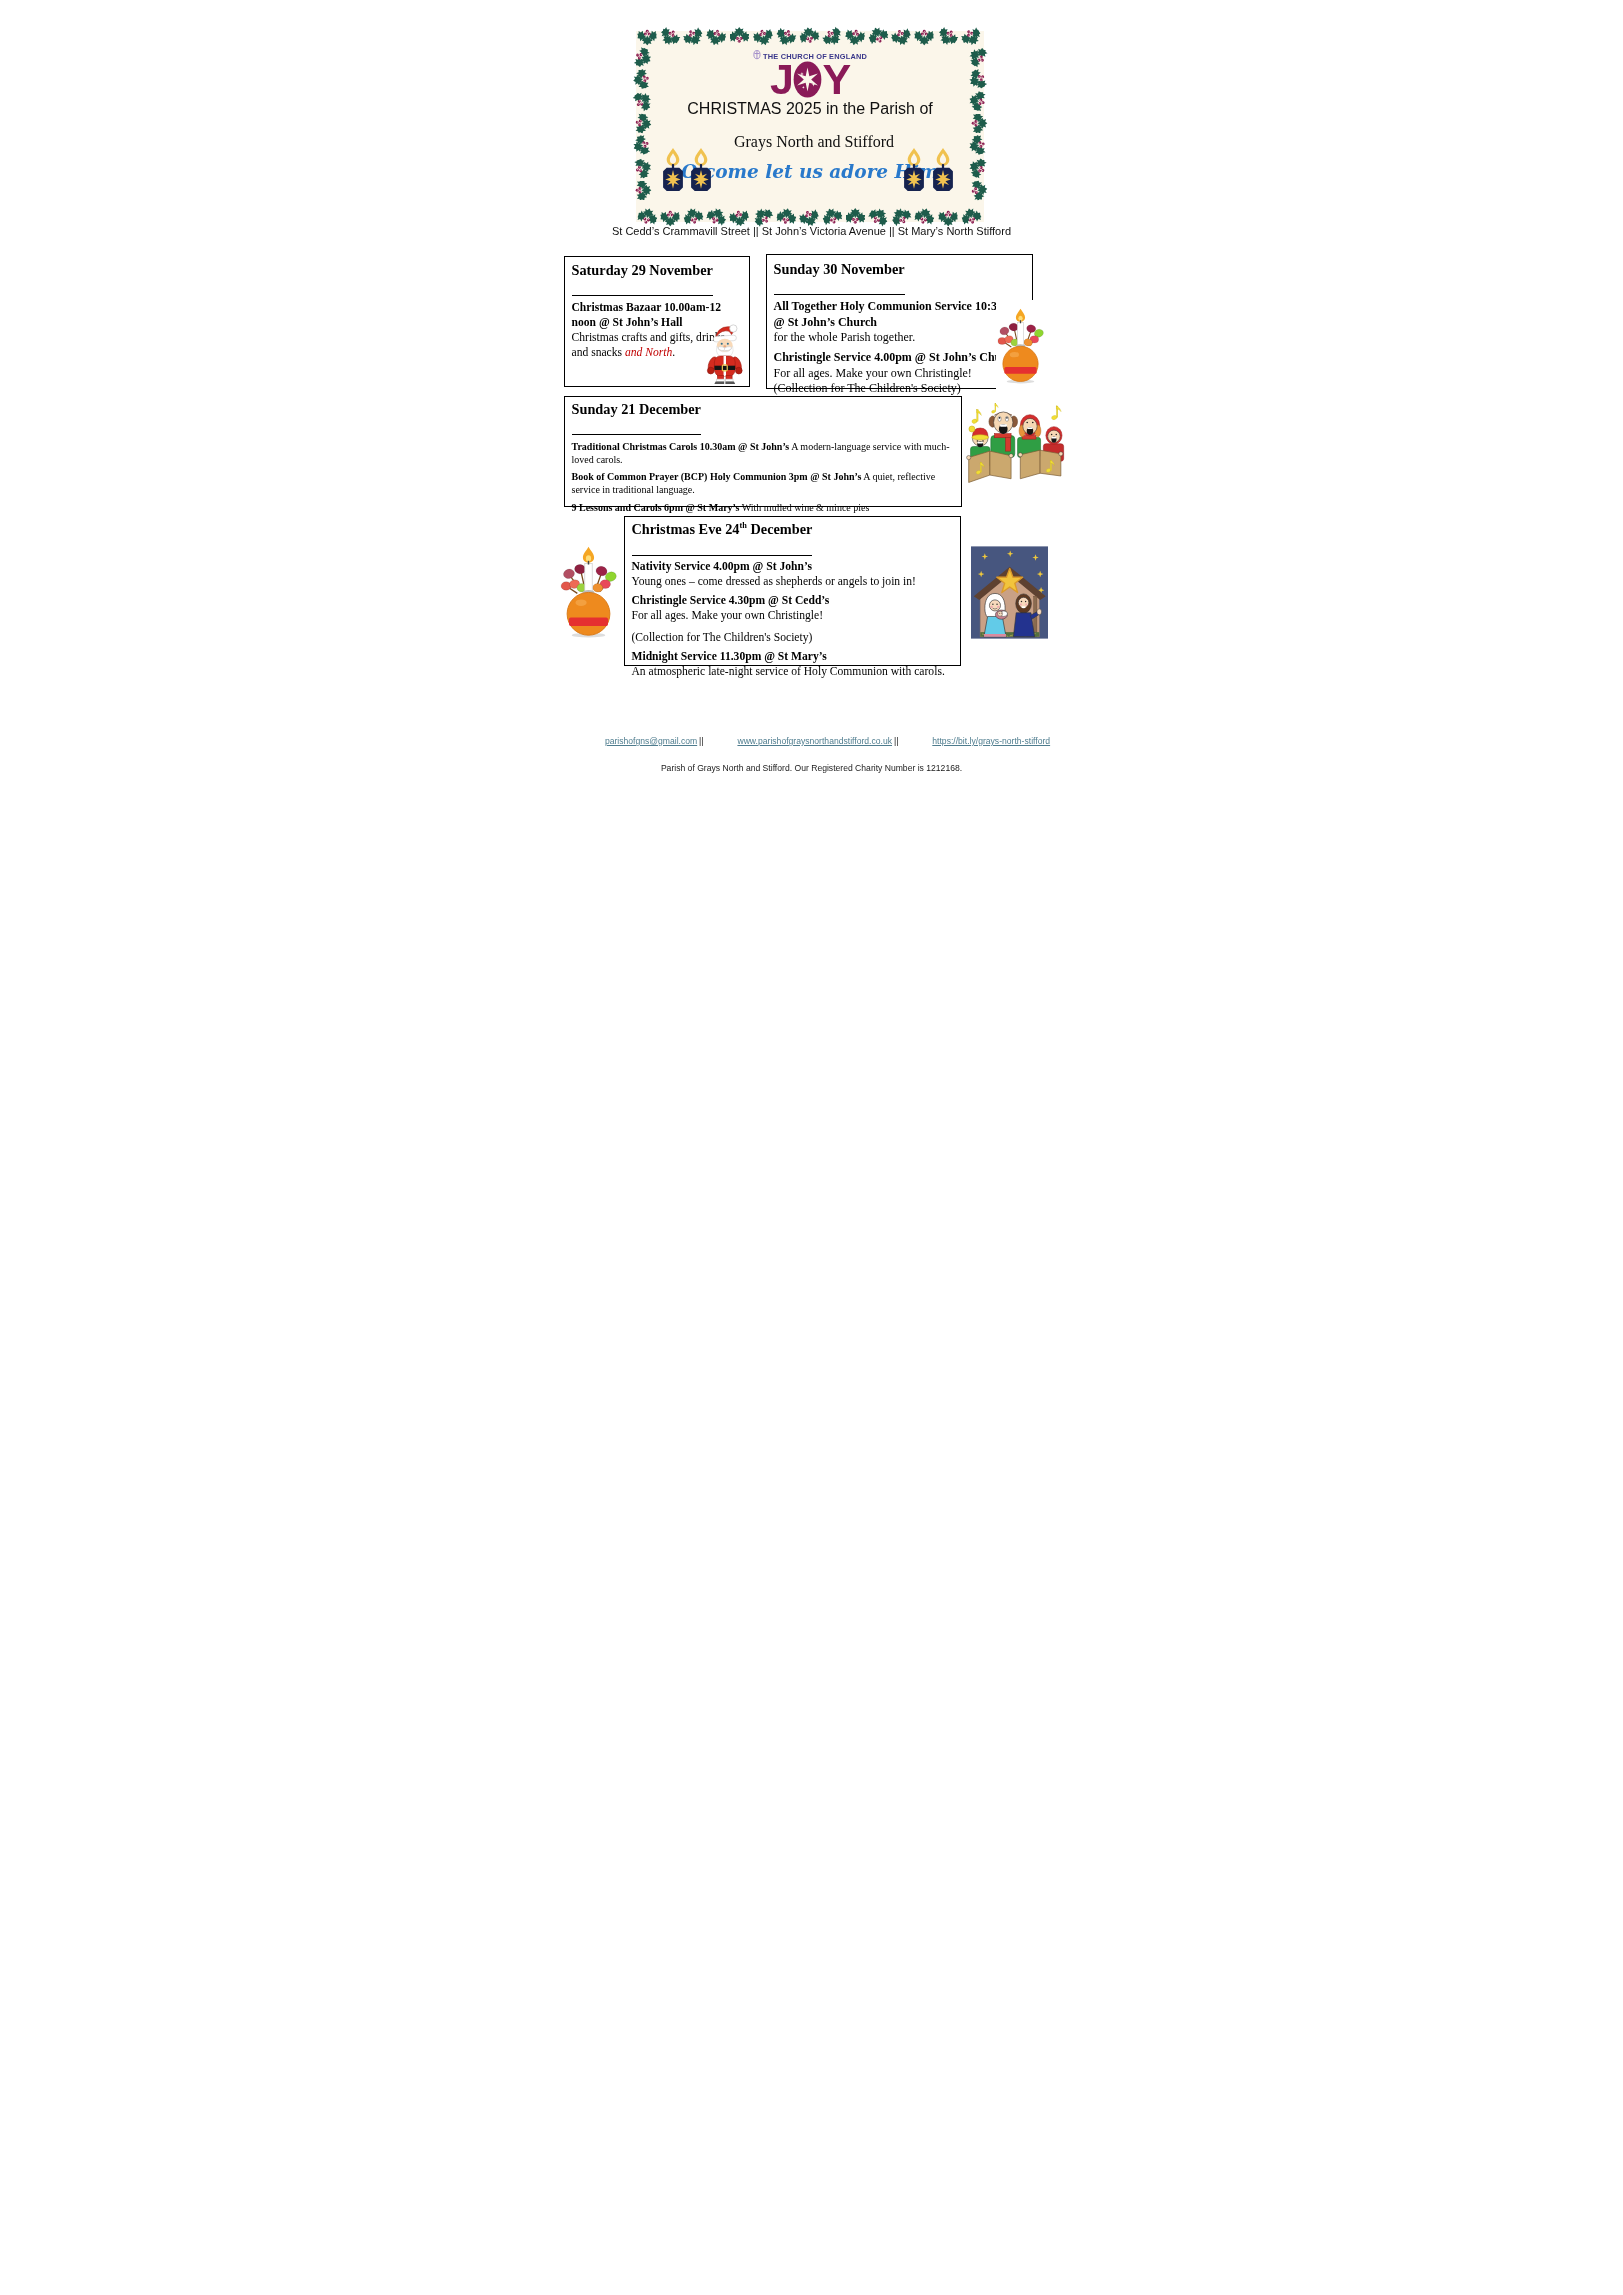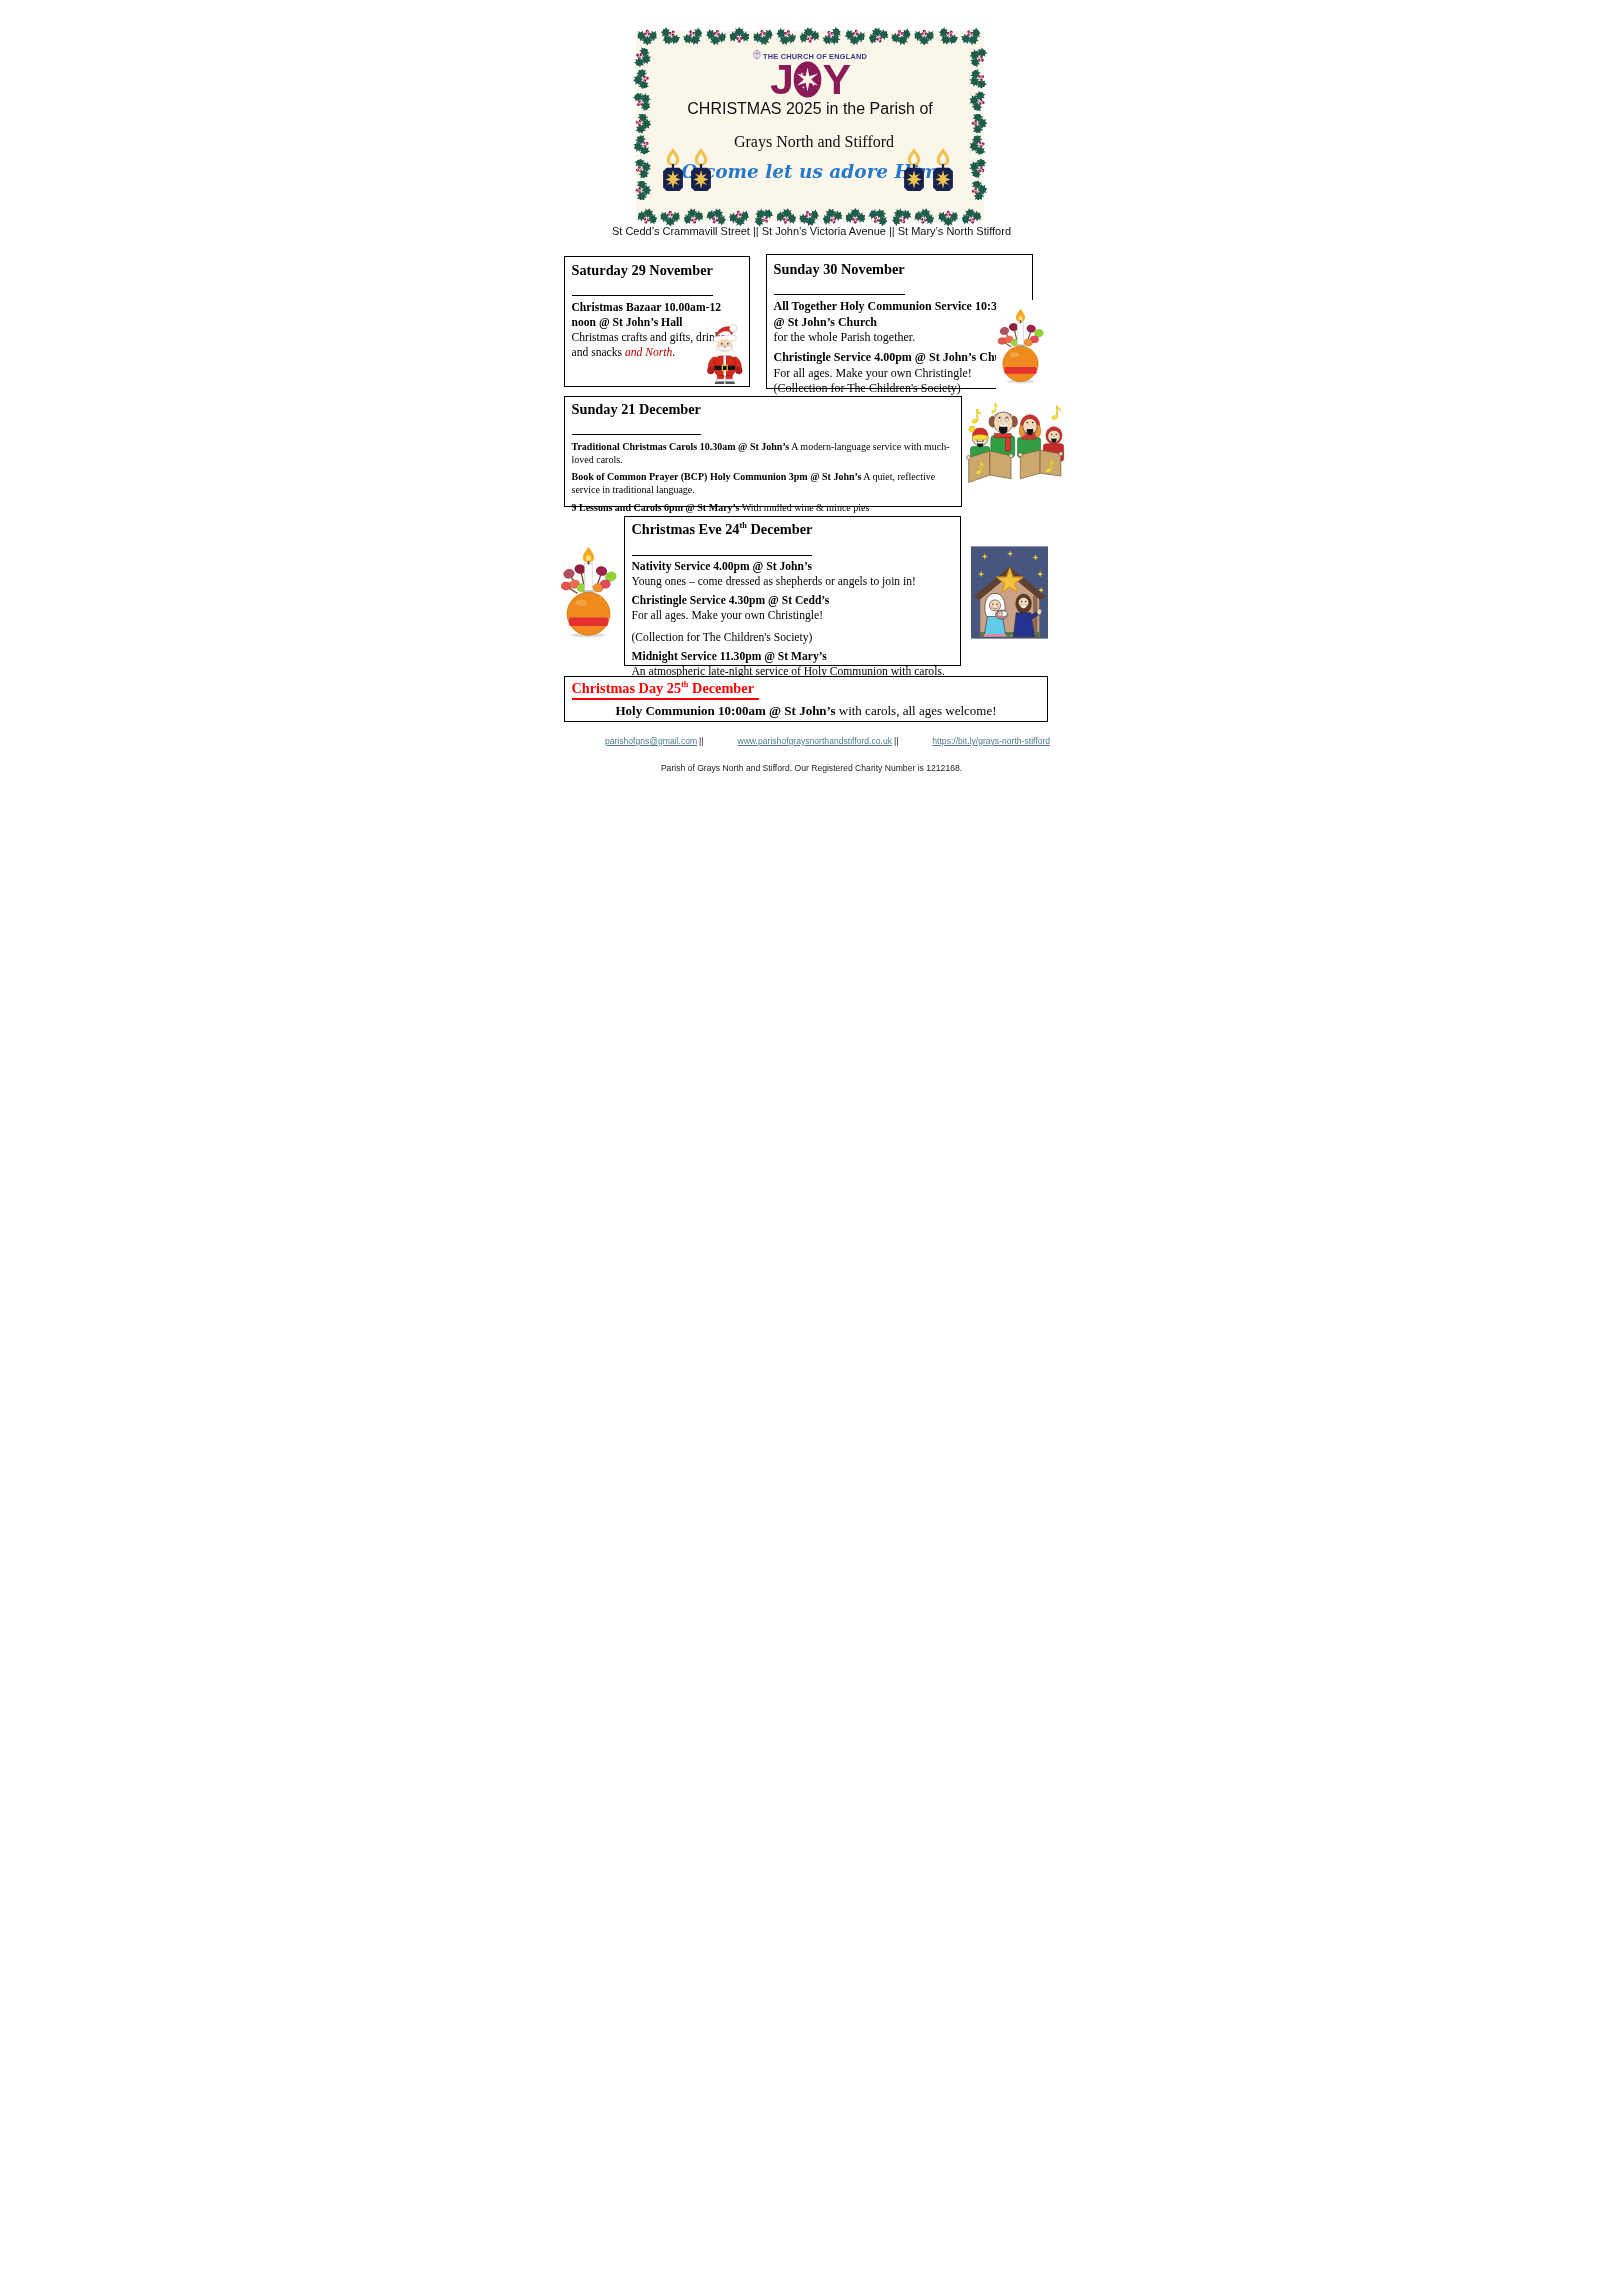--- a/index.html
+++ b/index.html
@@ -1517,28 +1517,20 @@
         <circle cx="118.5" cy="119.5" r="1.5" fill="#222" stroke="none"></circle>
         <path d="M103,124 Q103,141 114,141 Q125,141 125,124 Q120,137 114,135 Q108,137 103,124 Z" fill="#5E3A22" stroke="none"></path>
         <ellipse cx="114" cy="132" rx="4.5" ry="2" fill="#fff" stroke="none"></ellipse>
         <polygon points="98,144 130,144 138,196 92,196" fill="#23338F"></polygon>
         <polygon points="128,150 146,140 150,146 132,158" fill="#23338F" stroke-width="1.2"></polygon>
         <ellipse cx="148" cy="142" rx="5" ry="6.5" fill="#F7D9BC" stroke-width="1"></ellipse>
       </g>
     </svg>
   </span>
 
-  <div id="box-day" class="event-box">
-    <div class="ehead">
-      <span class="u"><span>Christmas Day 25</span><sup>th</sup><span> December</span></span>
-    </div>
-    <p>
-      <strong>Holy Communion 10:00am @ St John’s</strong><span> with carols, all ages welcome!</span>
-    </p>
-  </div>
 
   <div id="footer1" class="footer-line">Parish of Grays North and Stifford. Our Registered Charity Number is 1212168.</div>
   <div id="footer2" class="footer-line">
     <span class="flink">parishofgns@gmail.com</span><span class="fsep">||</span><span class="flink">www.parishofgraysnorthandstifford.co.uk</span><span class="fsep">||</span><span class="flink">https://bit.ly/grays-north-stifford</span>
   </div>
 
 </div>
 
 
 </body></html>

